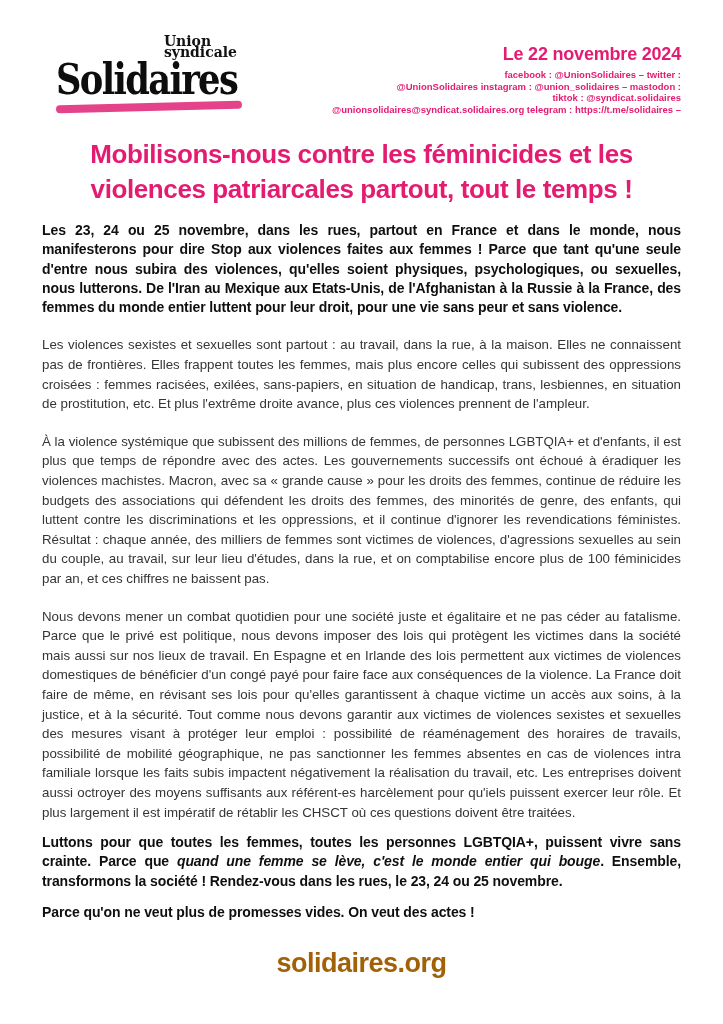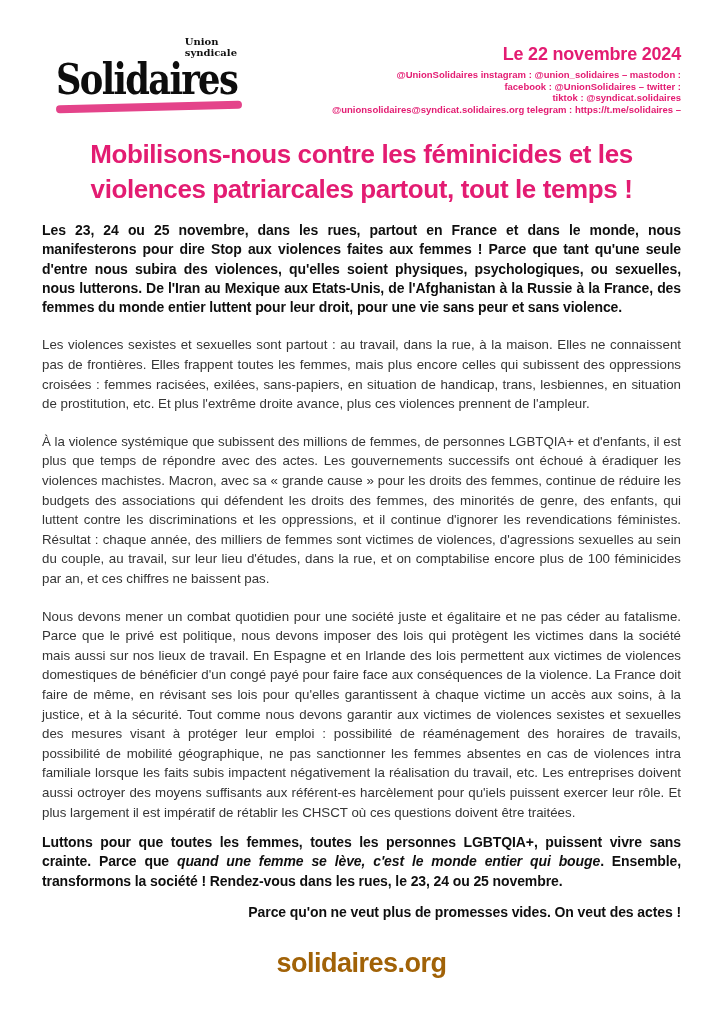--- a/index.html
+++ b/index.html
@@ -12,21 +12,21 @@
     color:#222;
   }
   .page { width:723px; height:1024px; padding:34px 42px 0 42px; position:relative; }
 
   
   .header { display:flex; justify-content:space-between; align-items:flex-start; }
   .logo { position:relative; width:195px; margin-left:14px; margin-top:6px; }
   .logo-tagline {
     position:absolute; top:-4px; right:14px;
     font-family:"DejaVu Serif", serif; font-weight:bold;
-    font-size:10px; line-height:11px; color:#111; text-align:left;
+    font-size:14px; line-height:11px; color:#111; text-align:left;
   }
   .logo-word {
     font-family:"DejaVu Serif", serif; font-weight:bold;
     font-size:43px; line-height:46px; letter-spacing:-2px; color:#0d0d0d;
     transform:scaleX(0.82); transform-origin:left center;
     margin-top:16px; white-space:nowrap;
   }
   .logo-underline {
     width:186px; height:8px; background:#e4438a;
     border-radius:5px; transform:rotate(-1.4deg); margin-top:1px;
@@ -41,21 +41,21 @@
     margin-top:22px; text-align:center; color:#e31c72;
     font-weight:bold; font-size:26px; line-height:35px; letter-spacing:-0.4px;
   }
   .title span { display:block; }
 
   
   .content { margin-top:14px; }
   .content p { text-align:justify; margin-bottom:11px; }
   p.lead { font-weight:bold; font-size:14px; line-height:19.3px; color:#0f0f0f; letter-spacing:-0.1px; }
   p.normal { font-size:13.3px; line-height:19.6px; color:#353535;margin-top:18px; }
-  p.centered { text-align:right; margin-top:12px; }
+  p.centered { text-align:left; margin-top:12px; }
   .lead em { font-style:italic; }
 
   
   .footer {
     position:absolute; left:0; top:948px; width:723px; text-align:center;
   }
   .site-text { color:#a16207; font-weight:bold; font-size:27px; letter-spacing:-0.5px; }
 </style>
 </head>
 <body>
@@ -68,22 +68,22 @@
         <div>Union</div>
         <div>syndicale</div>
       </div>
       <div class="logo-word">Solidaires</div>
       <div class="logo-underline"></div>
     </div>
 
     <div class="header-right">
       <div class="date-line">Le 22 novembre 2024</div>
       <div class="social-block">
+        <div class="social-line">facebook : @UnionSolidaires – twitter :</div>
         <div class="social-line">@UnionSolidaires  instagram : @union_solidaires – mastodon :</div>
-        <div class="social-line">facebook : @UnionSolidaires – twitter :</div>
         <div class="social-line">tiktok : @syndicat.solidaires</div>
         <div class="social-line">@unionsolidaires@syndicat.solidaires.org  telegram : https://t.me/solidaires –</div>
       </div>
     </div>
   </div>
 
   <h1 class="title">
     <span>Mobilisons-nous contre les féminicides et les</span>
     <span>violences patriarcales partout, tout le temps !</span>
   </h1>

